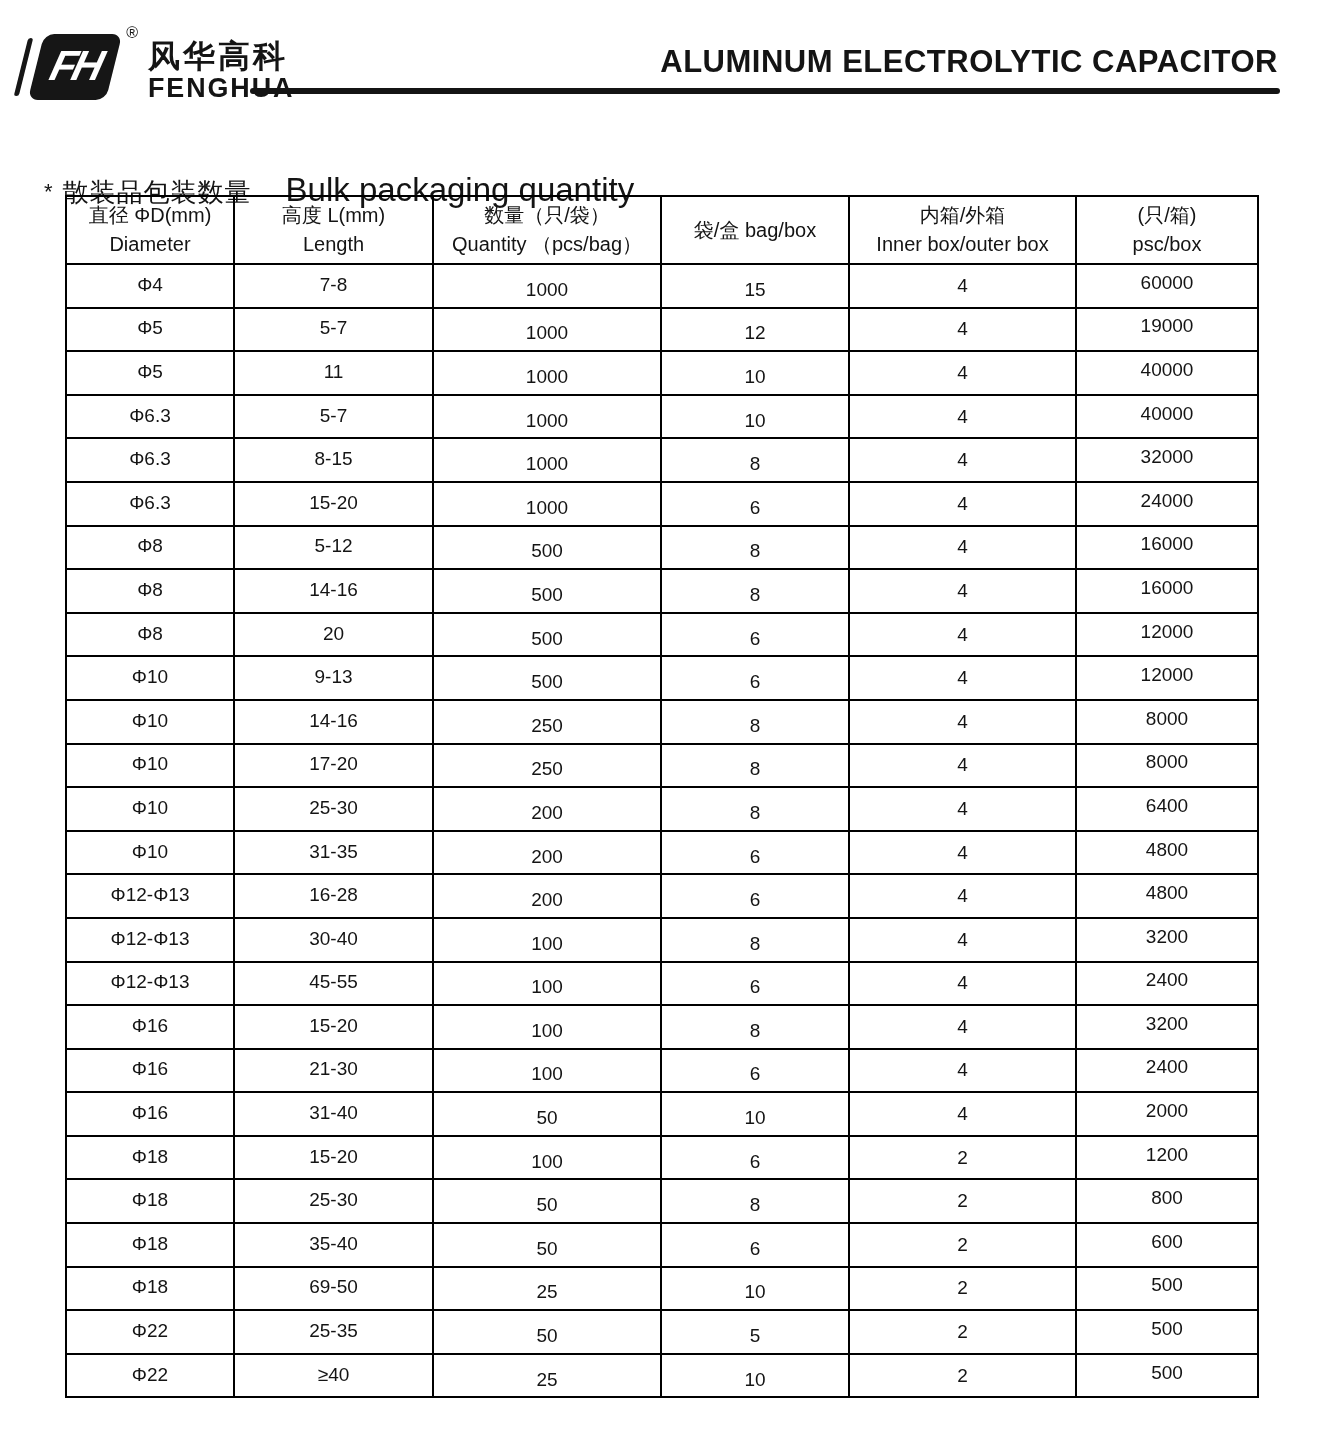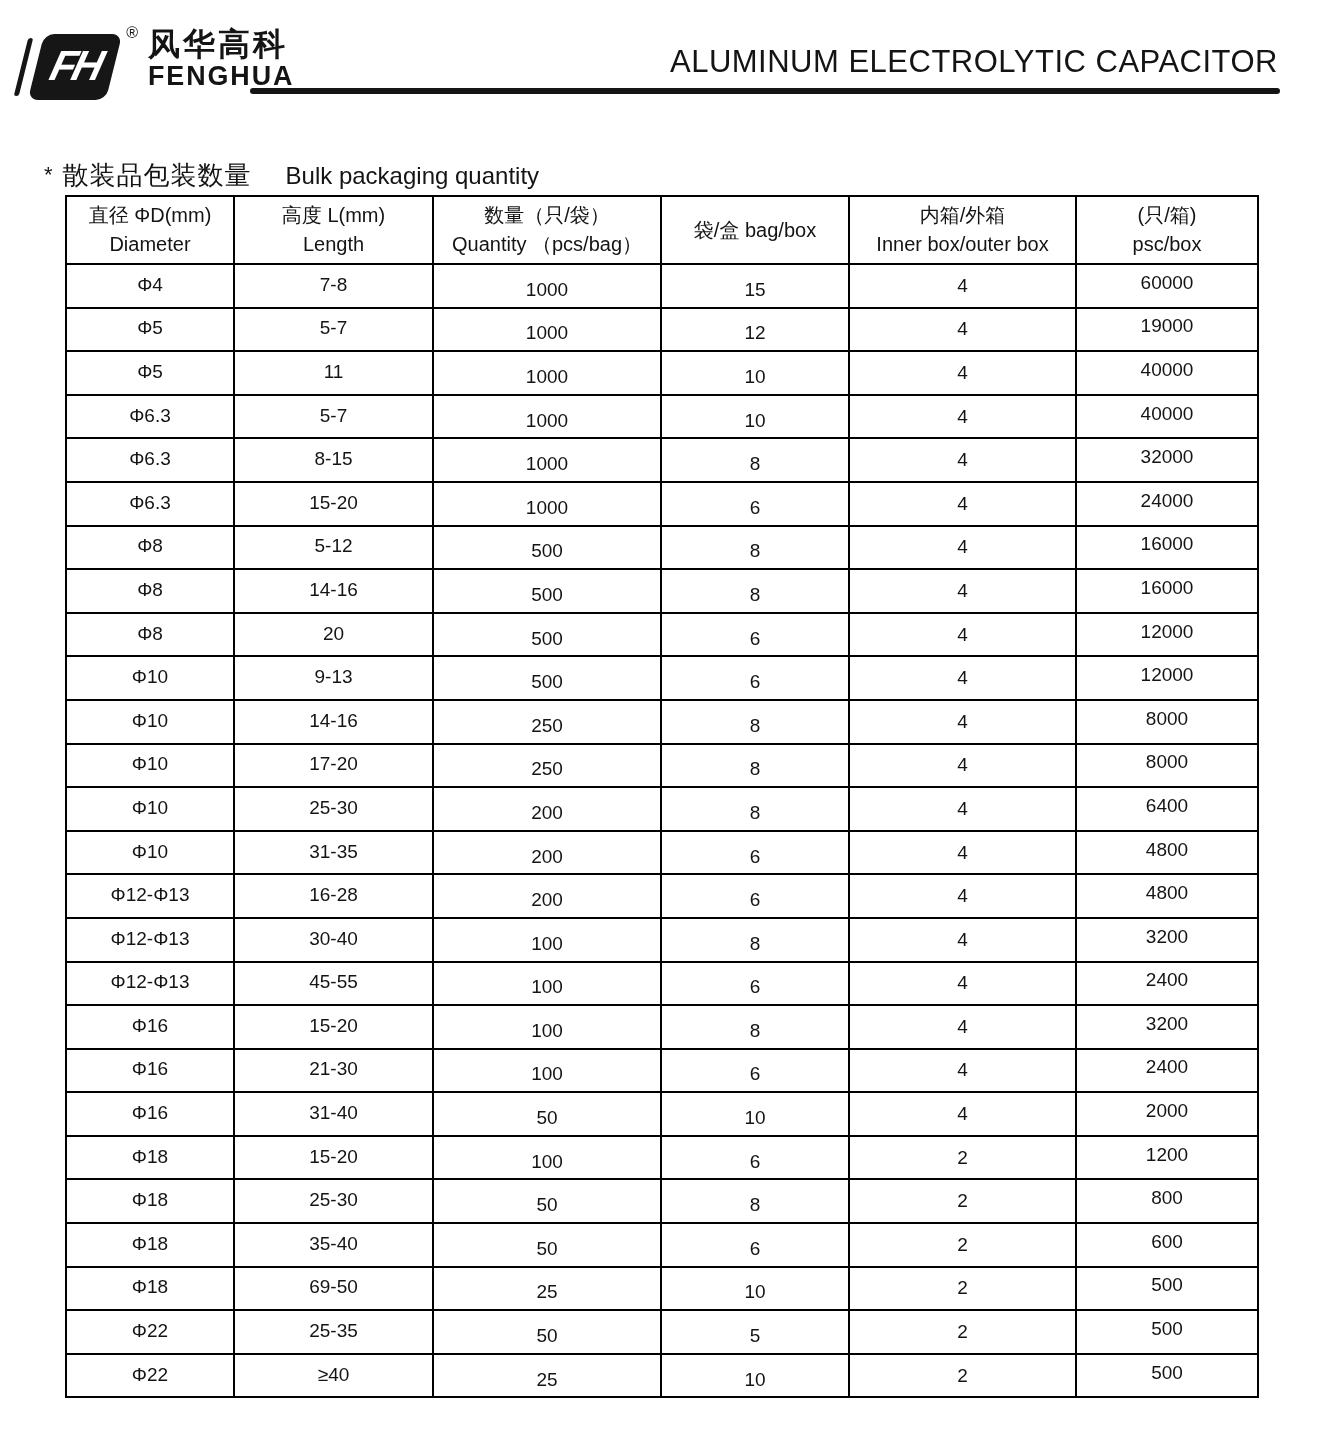--- a/index.html
+++ b/index.html
@@ -25,37 +25,37 @@
     font-size:42px;letter-spacing:-4px;line-height:1;
     transform:translateY(-1px);
   }
   .mark-stripe{
     position:absolute;left:-7px;top:4px;width:5px;height:58px;
     background:#161616;border-radius:3px;transform:skewX(-14deg);
   }
   .reg-mark{
     position:absolute;right:-14px;top:-10px;font-size:16px;color:#161616;
   }
-  .logo-text{position:absolute;left:148px;top:28px;line-height:1;}
+  .logo-text{position:absolute;left:148px;top:40px;line-height:1;}
   .logo-cn{font-size:32px;font-weight:700;letter-spacing:3px;white-space:nowrap;}
   .logo-en{font-size:28px;font-weight:700;letter-spacing:2px;margin-top:2px;transform:scaleX(.96);transform-origin:left;}
   .doc-title{
     position:absolute;top:44px;right:48px;
-    font-size:31px;font-weight:400;letter-spacing:.5px;white-space:nowrap;text-align:right;
+    font-size:31px;font-weight:700;letter-spacing:.5px;white-space:nowrap;text-align:right;
   }
   .header-rule{
     position:absolute;left:250px;right:46px;top:88px;height:6px;
     background:#141414;border-radius:3px;
   }
 
   
   .section-line{position:absolute;left:44px;top:158px;display:flex;align-items:baseline;}
   .section-star{font-size:22px;margin-right:10px;transform:translateY(-2px);}
   .section-cn{font-size:26px;letter-spacing:1px;text-align:right;}
-  .section-en{font-size:24px;margin-left:34px;}
+  .section-en{font-size:33px;margin-left:34px;margin-top:13px;}
 
   
   .pack-table{
     position:absolute;left:65px;top:195px;
     width:1192px;border-collapse:collapse;table-layout:fixed;
     font-size:19px;
   }
   .pack-table th,.pack-table td{
     border:2px solid #000;text-align:center;vertical-align:middle;
     padding:0;overflow:hidden;white-space:nowrap;

